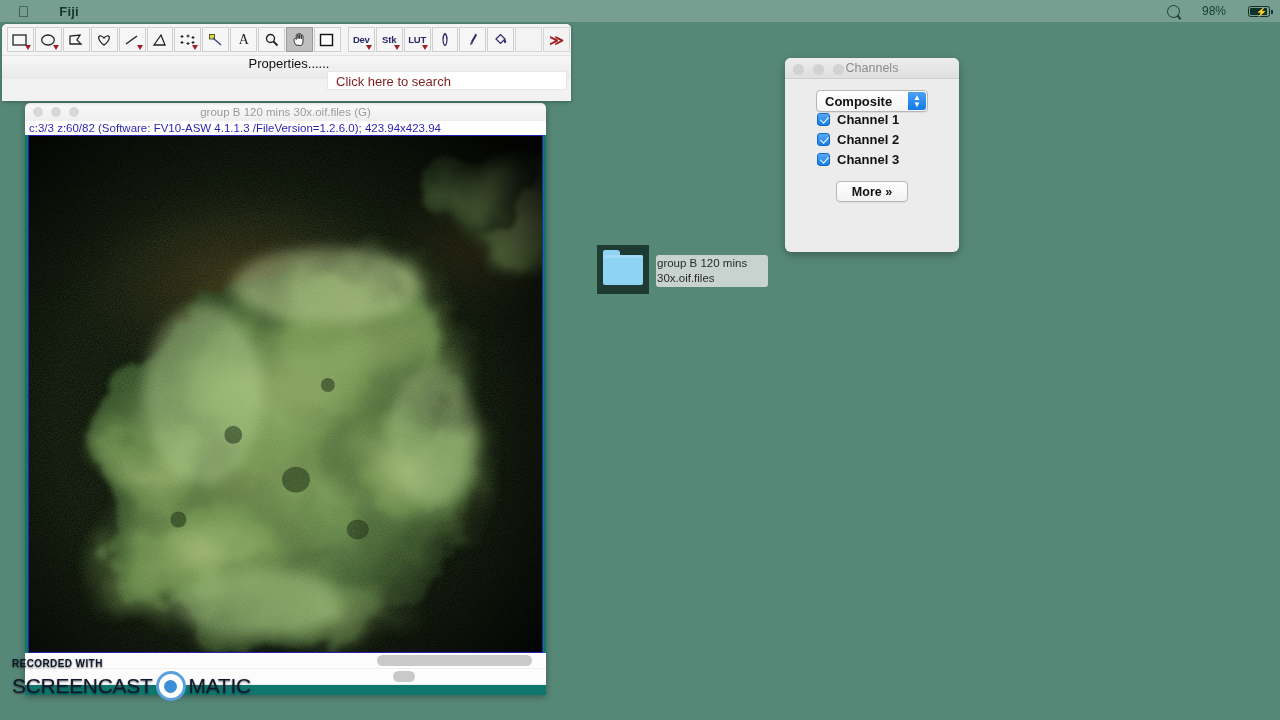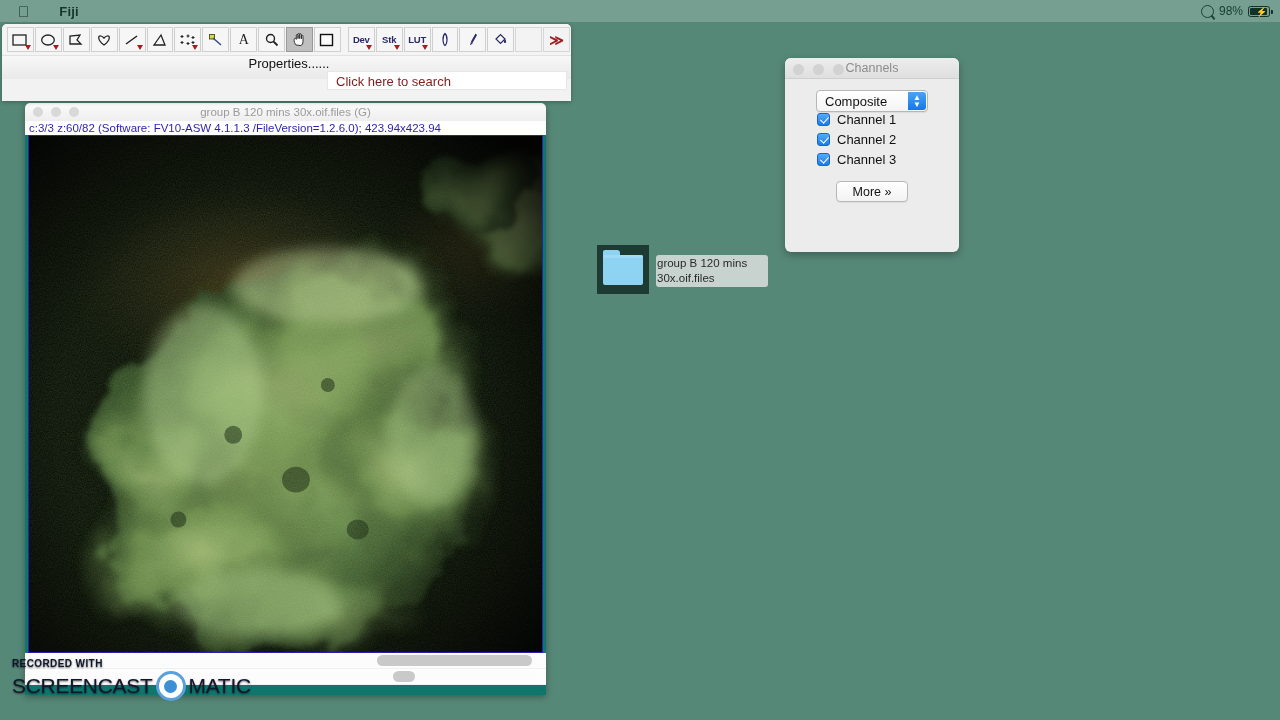--- a/index.html
+++ b/index.html
@@ -19,21 +19,21 @@
     z-index: 50;
   }
   #menubar .apple {
     margin-left:18px; font-size:15px; line-height:1; color:#143029;
   }
   #menubar .appname {
     margin-left:30px; font-weight:bold; font-size:13px; color:#16352c;
     letter-spacing:0.2px;
   }
   #menubar .right {
-    margin-left:auto; display:flex; align-items:center; gap:5px;
+    margin-left:auto; display:flex; align-items:center; gap:22px;
     margin-right:10px; color:#163b31;
   }
   .mb-search {
     width:13px;height:13px;border:1.6px solid #1b3f35;border-radius:50%;
     position:relative; display:inline-block;
   }
   .mb-search::after{
     content:''; position:absolute; width:1.6px;height:5px;background:#1b3f35;
     right:-1px;bottom:-3px; transform:rotate(-40deg);
   }
@@ -154,21 +154,21 @@
     z-index:30; overflow:hidden;
   }
   #ch-titlebar{
     height:21px; position:relative;
     background:linear-gradient(#ededed,#dfdfdf);
     border-bottom:1px solid #cfcfcf;
   }
   #ch-titlebar .tl{ top:6px; width:11px;height:11px; background:#d2d2d2;}
   #ch-titlebar .tl.a{left:8px;} #ch-titlebar .tl.b{left:28px;} #ch-titlebar .tl.c{left:48px;}
   #ch-title{ text-align:center; line-height:21px; font-size:12.5px; color:#8c8c8c; }
-  #ch-body{ padding:11px 0 16px 0; }
+  #ch-body{ padding:11px 0 16px 0;font-weight:bold; }
   #ch-select{
     margin:0 auto; width:112px; height:22px;
     background:linear-gradient(#ffffff,#f4f4f4);
     border:1px solid #b6b6b6; border-radius:4px;
     display:flex; align-items:center; position:relative;
     box-shadow:0 1px 1px rgba(0,0,0,0.07);
   }
   #ch-select .val{ font-size:13px; color:#111; padding-left:8px; }
   #ch-select .arrows{
     position:absolute; right:1px; top:1px; bottom:1px; width:18px;

